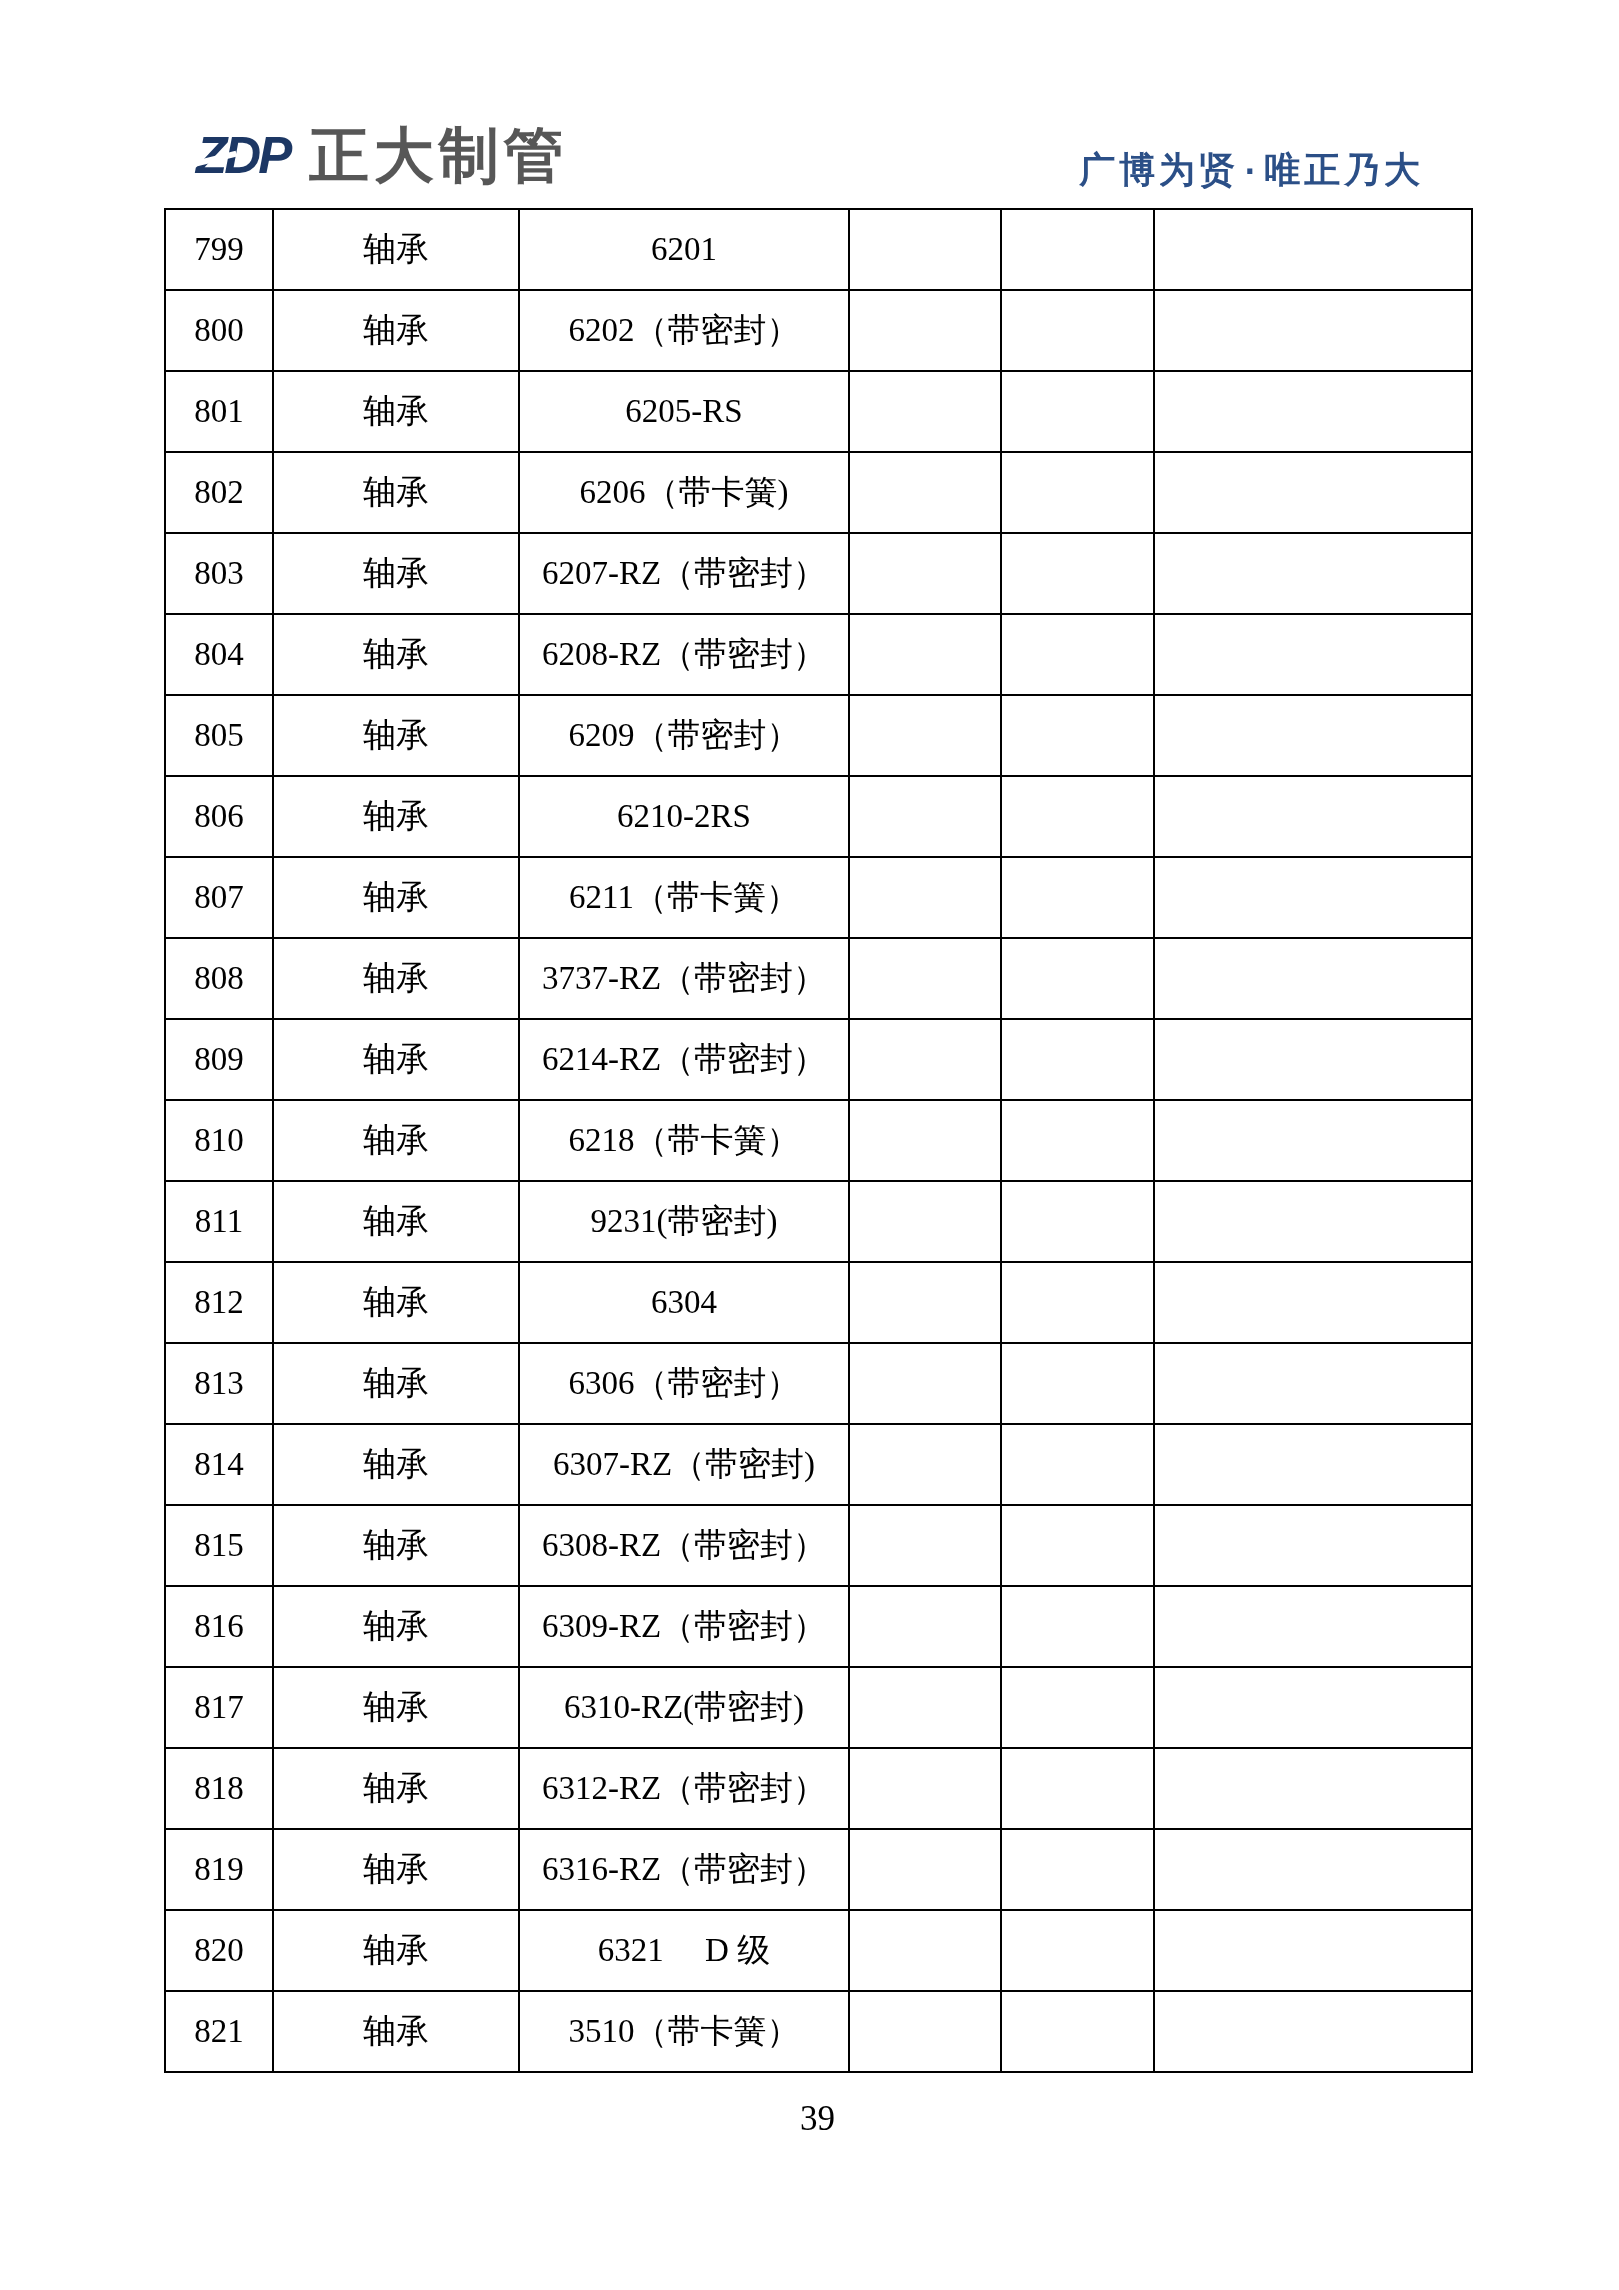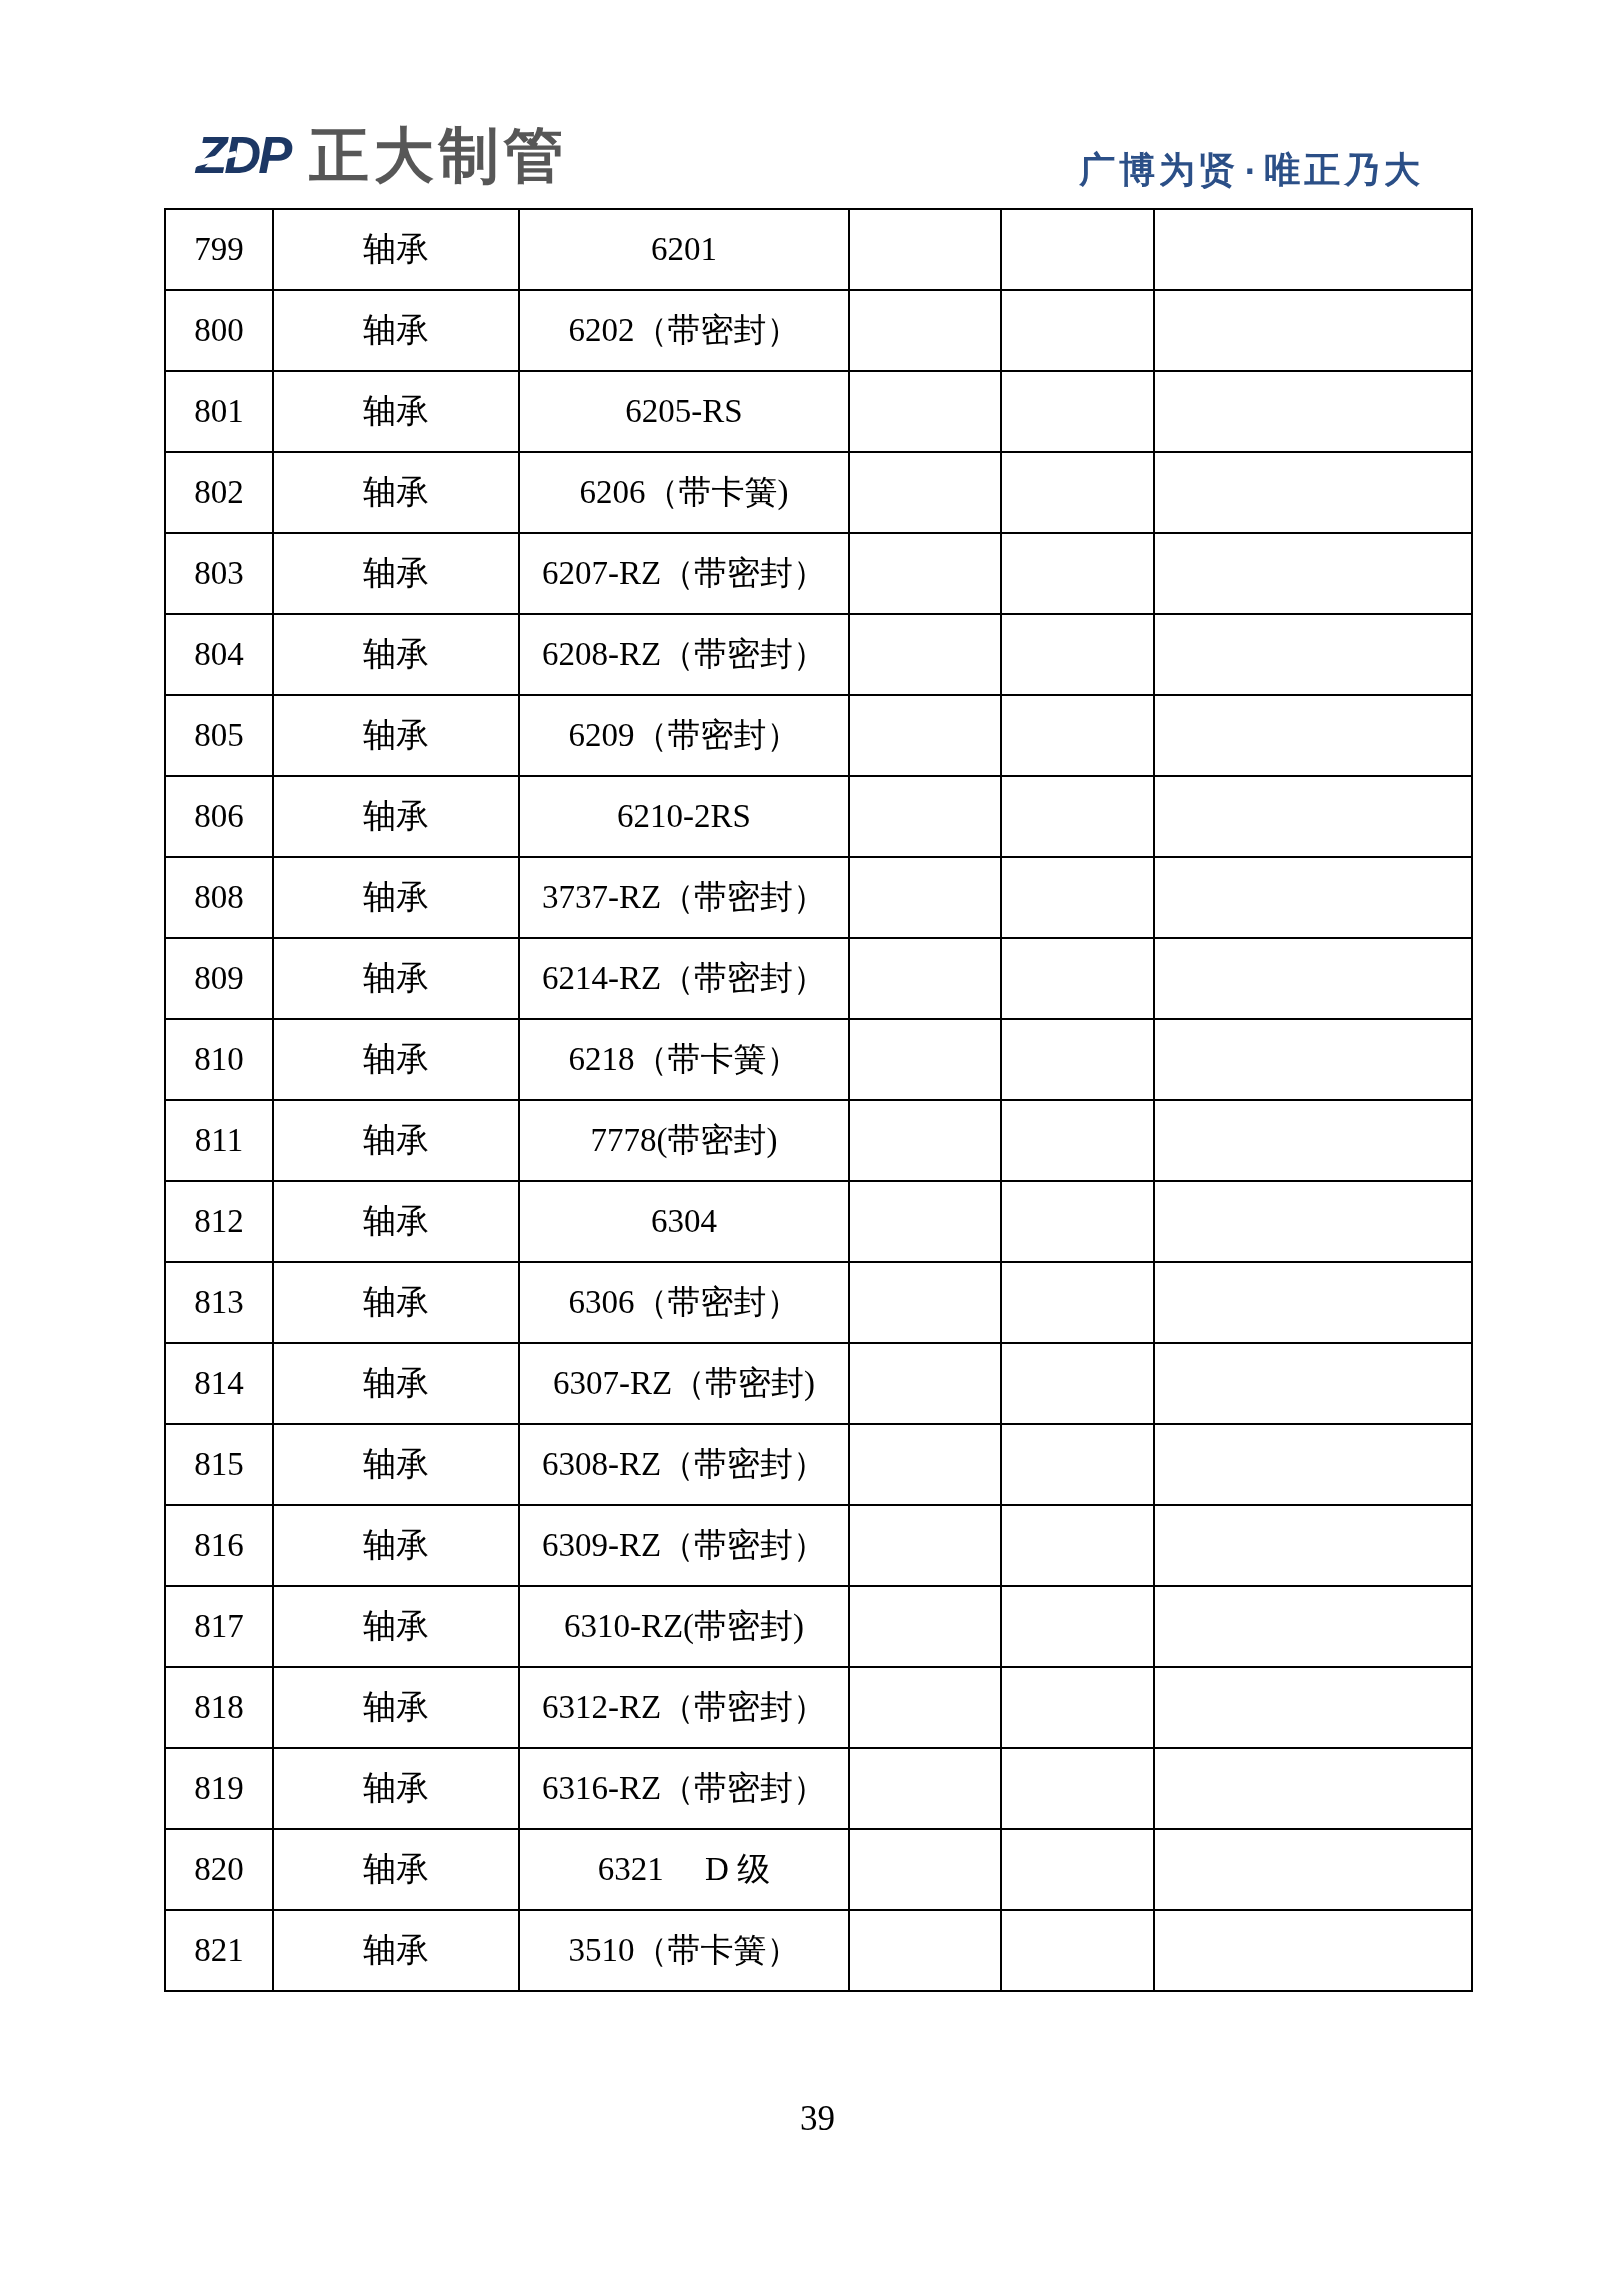--- a/index.html
+++ b/index.html
@@ -188,20 +188,28 @@
   </tr>
       <tr>
     <td>806</td>
     <td>轴承</td>
     <td>6210-2RS</td>
     <td></td>
     <td></td>
     <td></td>
   </tr>
       <tr>
+    <td>807</td>
+    <td>轴承</td>
+    <td>6211（带卡簧）</td>
+    <td></td>
+    <td></td>
+    <td></td>
+  </tr>
+      <tr>
     <td>808</td>
     <td>轴承</td>
     <td>3737-RZ（带密封）</td>
     <td></td>
     <td></td>
     <td></td>
   </tr>
       <tr>
     <td>809</td>
     <td>轴承</td>
@@ -214,21 +222,21 @@
     <td>810</td>
     <td>轴承</td>
     <td>6218（带卡簧）</td>
     <td></td>
     <td></td>
     <td></td>
   </tr>
       <tr>
     <td>811</td>
     <td>轴承</td>
-    <td>7778(带密封)</td>
+    <td>9231(带密封)</td>
     <td></td>
     <td></td>
     <td></td>
   </tr>
       <tr>
     <td>812</td>
     <td>轴承</td>
     <td>6304</td>
     <td></td>
     <td></td>

